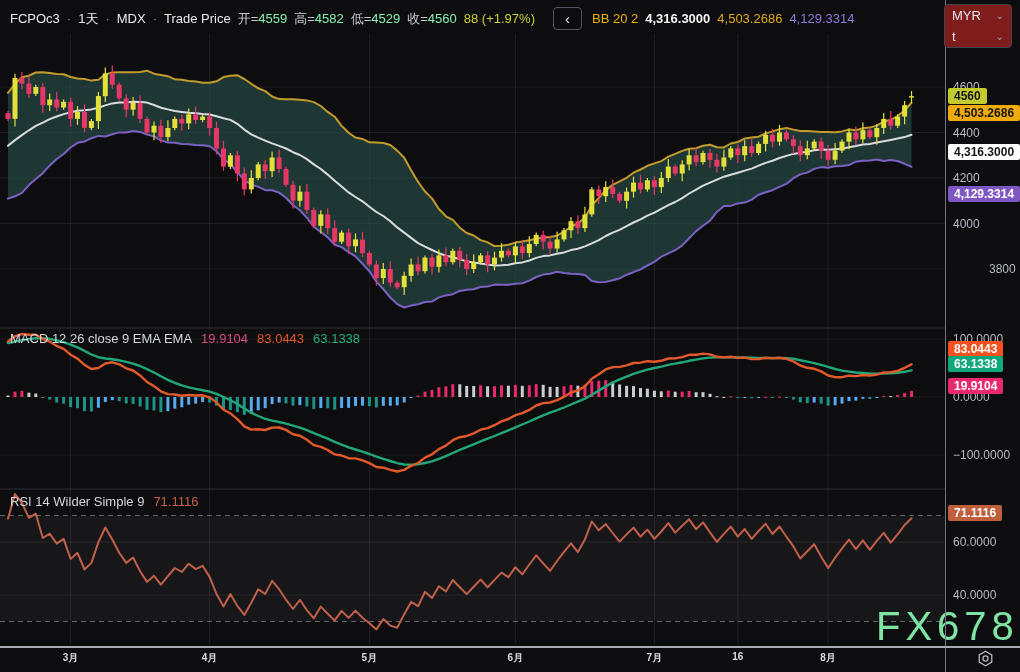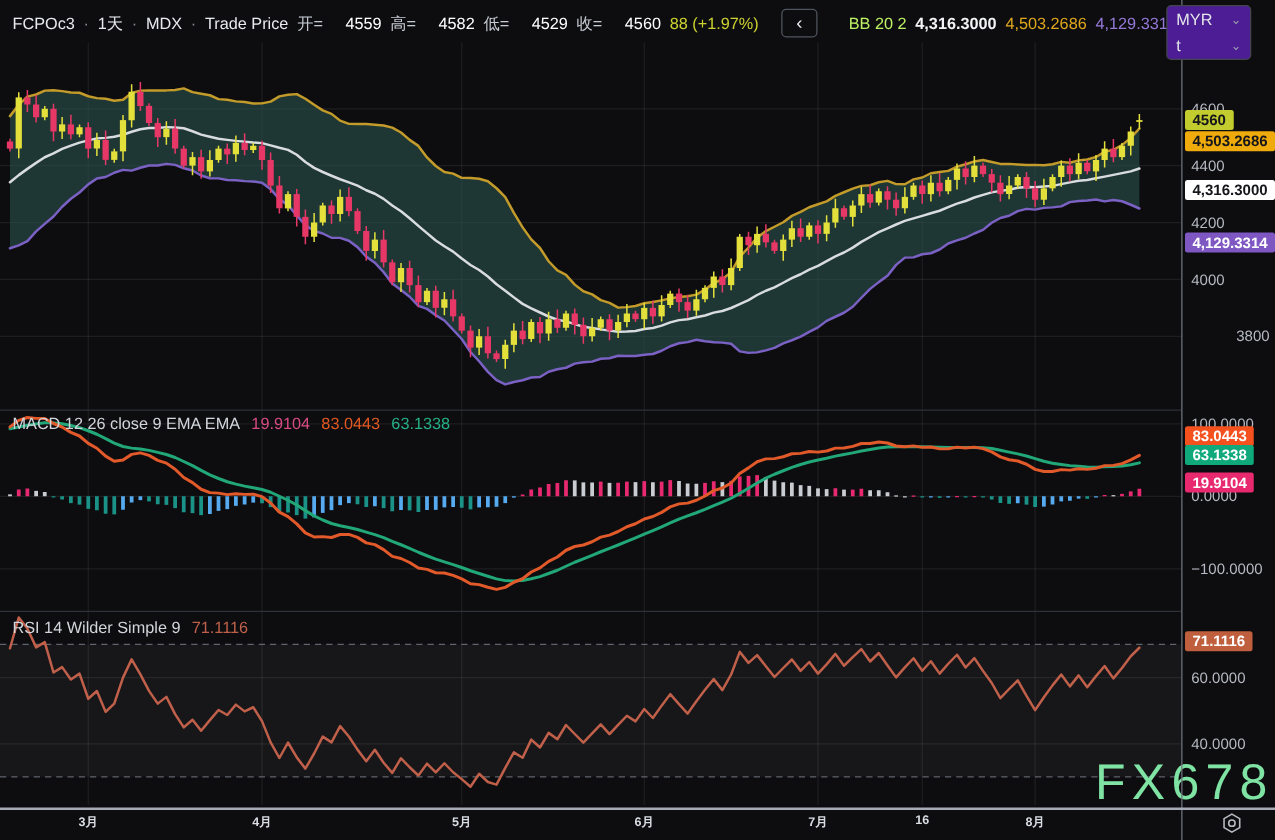--- a/index.html
+++ b/index.html
@@ -4,47 +4,47 @@
 <style>
   html,body{margin:0;padding:0;background:#000;}
   .stage{position:relative;width:1020px;height:672px;background:#0d0d10;overflow:hidden;
          font-family:"Liberation Sans",sans-serif;-webkit-font-smoothing:antialiased;}
   svg{position:absolute;top:0;left:0;}
   .hrow{position:absolute;top:7px;left:10px;display:flex;align-items:center;gap:7px;
         font-size:13px;color:#c6cad2;white-space:nowrap;z-index:10;}
   .hrow .sym{color:#e8eaee;}
   .hrow .sep{color:#878b94;}
   .hrow .lab{color:#c6cad2;}
-  .hrow .val{color:#ffffff;margin-left:18px;}
+  .hrow .val{color:#86efac;}
   .hrow .chg{color:#ccd22f;}
   .btn-collapse{margin:0 3px 0 11px;width:27px;height:21px;border:1px solid #50545e;border-radius:4px;
         display:flex;align-items:center;justify-content:center;color:#e2e4e9;font-size:15px;cursor:pointer;background:rgba(13,13,16,.6);}
-  .bb-title{color:#bef264;margin-left:15px;}
+  .bb-title{color:#eab308;margin-left:0;}
   .bb-basis{color:#f2f3f5;font-weight:bold;}
   .bb-upper{color:#dfa71c;}
   .bb-lower{color:#9478d8;}
   .ind-head{position:absolute;left:10px;display:flex;align-items:center;gap:9px;font-size:13px;
         color:#d2d5dc;white-space:nowrap;z-index:10;}
   .ind-head.macd{top:331px;text-align:center;}
   .ind-head.rsi{top:494px;}
   .c-hist{color:#d84b82;}
   .c-macd{color:#e25822;}
   .c-sig{color:#25b184;}
   .c-rsi{color:#c0604a;}
   .watermark{position:absolute;left:876px;top:604px;font-size:40px;letter-spacing:5px;
         color:#86efac;opacity:.95;z-index:8;}
   .right-axis{position:absolute;left:945px;top:0;width:75px;height:672px;border-left:1px solid #6f747e;z-index:9;}
   .axlabel{position:absolute;left:7px;font-size:12px;color:#b7bac3;line-height:16px;}
   .badge{position:absolute;left:2px;font-size:12px;font-weight:bold;line-height:12px;
         padding:2px 6px;border-radius:2px;white-space:nowrap;}
   .time-axis{position:absolute;left:0;top:646px;width:945px;height:26px;z-index:9;}
   .tlabel{position:absolute;top:5px;transform:translateX(-50%);font-size:10px;font-weight:bold;color:#d9dce3;}
   .taxis-border{position:absolute;left:0;top:646px;width:1020px;height:2px;background:#a7abb5;z-index:9;}
-  .side-box{position:absolute;top:4px;right:19px;width:66px;border:1px solid #43464e;border-radius:4px;
-        background:#4c1d95;z-index:12;color:#e4e6ea;font-size:13px;}
+  .side-box{position:absolute;top:4px;right:8px;width:66px;border:1px solid #43464e;border-radius:4px;
+        background:#7f1d1d;z-index:12;color:#e4e6ea;font-size:13px;}
   .side-row{height:21px;display:flex;align-items:center;justify-content:space-between;padding:0 7px;cursor:pointer;}
   .chev{color:#9ca1ab;font-size:10px;}
   .gear{position:absolute;left:31px;top:650px;width:17px;height:17px;cursor:pointer;}
 </style>
 </head>
 <body>
 
 <div class="stage">
 
   <svg id="chartSvg" width="945" height="646">

